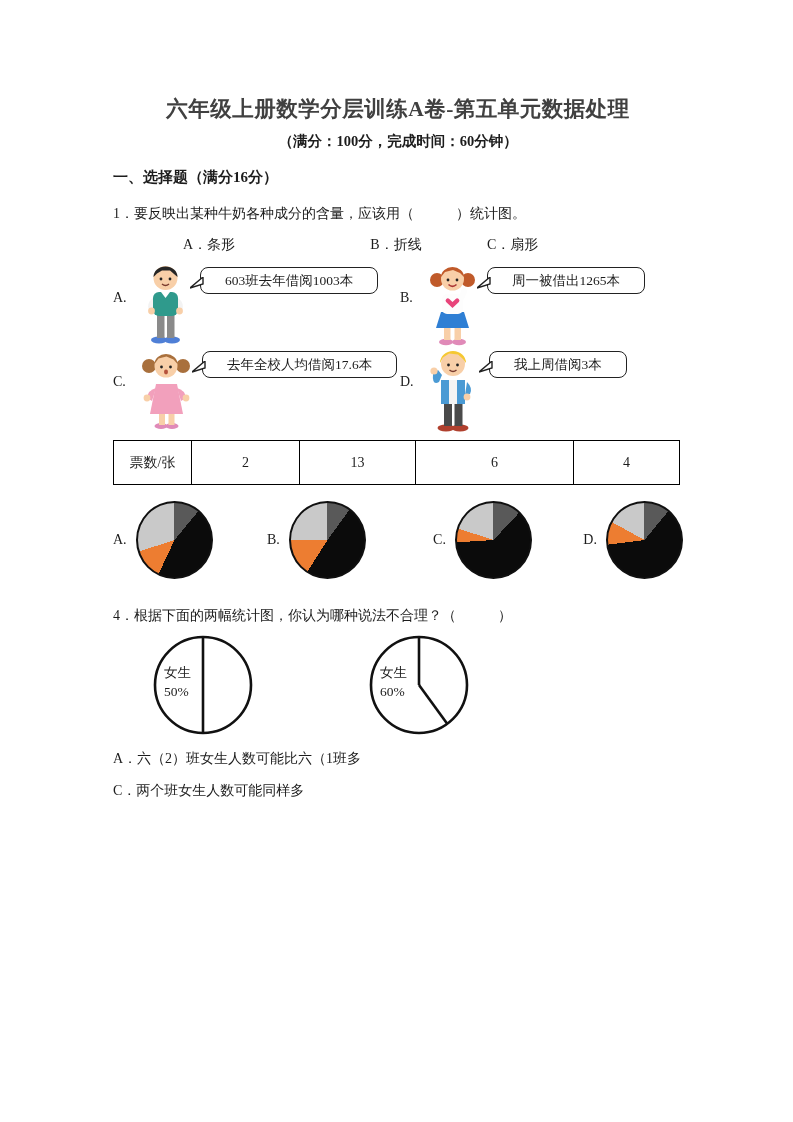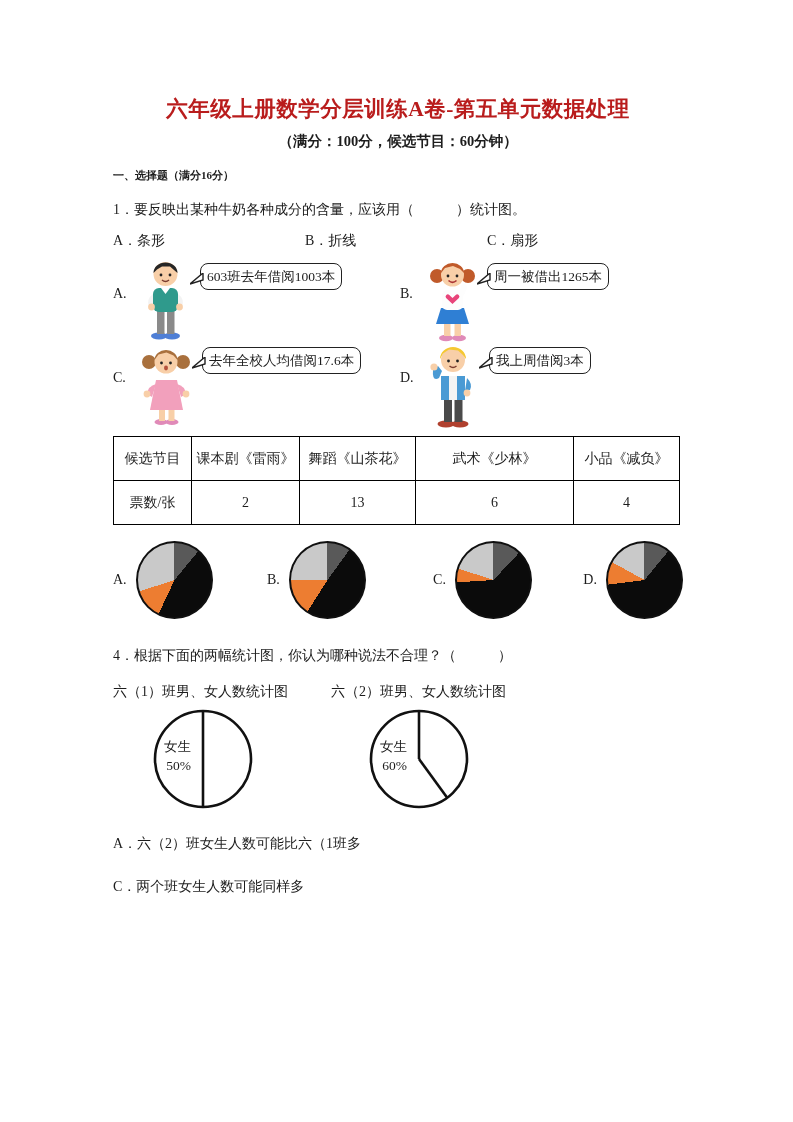--- a/index.html
+++ b/index.html
@@ -11,40 +11,40 @@
   }
   .page { padding:94px 110px 0 113px; width:793px; }
 
   .doc-title {
     text-align:center; font-size:21.5px; font-weight:bold; color:#e0261d;
     letter-spacing:0.5px;
   }
   .doc-subtitle {
     text-align:center; font-size:14.5px; font-weight:bold; margin-top:9px;
   }
-  .section-heading { font-size:11px; font-weight:bold; margin-top:17px;font-family:Liberation Serif, serif; }
+  .section-heading { font-size:15px; font-weight:bold; margin-top:17px;font-family:Liberation Serif, serif; }
 
   .q-text { font-size:14px; margin-top:16px; line-height:22px; }
   .para { font-size:14px; margin-top:12px; line-height:30px; text-align:justify; }
 
-  .q1-options { display:flex; margin-top:11px; font-size:14px; }
+  .q1-options { display:flex; margin-top:11px; font-size:14px;text-align:center; }
   .q1-options .opt0 { width:192px; }
   .q1-options .opt1 { width:182px; }
 
   
   .students { margin-top:8px; }
   .students-row { display:flex; }
   .student-cell { display:flex; align-items:flex-start; height:84px; }
   .student-cell.left { width:287px; }
   .opt-letter { font-size:14px; margin-top:28px; margin-right:7px; width:18px; }
   .figure { flex:0 0 auto; }
   .bubble {
     position:relative; margin-top:5px; margin-left:8px;
     border:1.6px solid #222; border-radius:8px; background:#fff;
-    font-size:13.5px; line-height:17px; padding:4px 6px; white-space:nowrap;
+    font-size:13.5px; line-height:17px; padding:4px 24px; white-space:nowrap;
     height:fit-content;
   }
   .bubble .tail { position:absolute; left:-11px; top:9px; }
 
   
   .vote-table { margin-top:10px; border-collapse:collapse; width:566px; table-layout:fixed; }
   .vote-table td {
     border:1.6px solid #000; text-align:center; font-size:14px; height:44px;
     padding:0 2px;
   }
@@ -56,36 +56,36 @@
   .pies-row { display:flex; align-items:center; margin-top:12px; height:86px; }
   .pie-letter { font-size:14px; margin-right:9px; }
   .pie {
     width:78px; height:78px; border-radius:50%; border:2px solid #101010;
   }
   .pie-b-gap { width:55px; } .pie-c-gap { width:68px; } .pie-d-gap { width:52px; }
 
   
   .chart-titles { display:flex; margin-top:16px; font-size:14px; }
   .chart-titles .t0 { width:218px; }
-  .circles-row { display:flex; margin-top:6px;text-align:right; }
+  .circles-row { display:flex; margin-top:6px; }
   .circle-chart { position:relative; width:104px; height:104px; }
   .circle-chart.first { margin-left:38px; }
   .circle-chart.second { margin-left:112px; }
   .circle-label { position:absolute; left:13px; top:30px; font-size:13.5px; line-height:19px; }
 
   .q4-options { margin-top:6px; }
-  .q4-option { font-size:14px; margin-top:23px; line-height:20px; }
+  .q4-option { font-size:14px; margin-top:12px; line-height:20px; }
 </style>
 </head>
 <body>
 
 <div class="page">
 
-  <h1 class="doc-title" style="color: #b91c1c;">六年级上册数学分层训练A卷-第五单元数据处理</h1>
-  <div class="doc-subtitle">（满分：100分，候选节目：60分钟）</div>
+  <h1 class="doc-title" style="color: #404040;">六年级上册数学分层训练A卷-第五单元数据处理</h1>
+  <div class="doc-subtitle">（满分：100分，完成时间：60分钟）</div>
 
   <div class="section-heading">一、选择题（满分16分）</div>
 
   <div class="q-text">1．要反映出某种牛奶各种成分的含量，应该用（　　　）统计图。</div>
   <div class="q1-options">
     <span class="opt0">A．条形</span>
     <span class="opt1">B．折线</span>
     <span class="opt2">C．扇形</span>
   </div>
 
@@ -210,27 +210,20 @@
 
   <table class="vote-table">
     <colgroup>
         <col class="c0">
         <col class="c1">
         <col class="c2">
         <col class="c3">
         <col class="c4">
       </colgroup>
     <tbody>
-        <tr>
-      <td>候选节目</td>
-      <td>课本剧《雷雨》</td>
-      <td>舞蹈《山茶花》</td>
-      <td>武术《少林》</td>
-      <td>小品《减负》</td>
-    </tr>
     <tr>
       <td>票数/张</td>
       <td>2</td>
       <td>13</td>
       <td>6</td>
       <td>4</td>
     </tr>
   </tbody>
     </table>
 
@@ -244,24 +237,20 @@
     <span class="pie-c-gap"></span>
     <span class="pie-letter">C.</span>
     <div class="pie" style="background: conic-gradient(rgb(89, 89, 89) 0%, rgb(89, 89, 89) 12%, rgb(11, 11, 11) 12%, rgb(11, 11, 11) 74%, rgb(237, 125, 49) 74%, rgb(237, 125, 49) 80%, rgb(201, 201, 201) 80%, rgb(201, 201, 201) 100%);"></div>
     <span class="pie-d-gap"></span>
     <span class="pie-letter">D.</span>
     <div class="pie" style="background: conic-gradient(rgb(89, 89, 89) 0%, rgb(89, 89, 89) 11%, rgb(11, 11, 11) 11%, rgb(11, 11, 11) 73%, rgb(237, 125, 49) 73%, rgb(237, 125, 49) 83%, rgb(201, 201, 201) 83%, rgb(201, 201, 201) 100%);"></div>
   </div>
 
   <div class="q-text" style="margin-top:22px;">4．根据下面的两幅统计图，你认为哪种说法不合理？（　　　）</div>
 
-  <div class="chart-titles">
-    <span class="t0">六（1）班男、女人数统计图</span>
-    <span class="t1">六（2）班男、女人数统计图</span>
-  </div>
 
   <div class="circles-row">
     <div class="circle-chart first">
       <div><svg width="104" height="104" viewBox="0 0 104 104">
             <circle cx="52" cy="52" r="48" fill="none" stroke="#111" stroke-width="2.6"></circle>
             <line x1="52" y1="52" x2="52" y2="4" stroke="#111" stroke-width="2.6"></line>
             <line x1="52" y1="52" x2="52.00000000000001" y2="100" stroke="#111" stroke-width="2.6"></line>
           </svg></div>
       <div class="circle-label">
         <span>女生</span><br>

